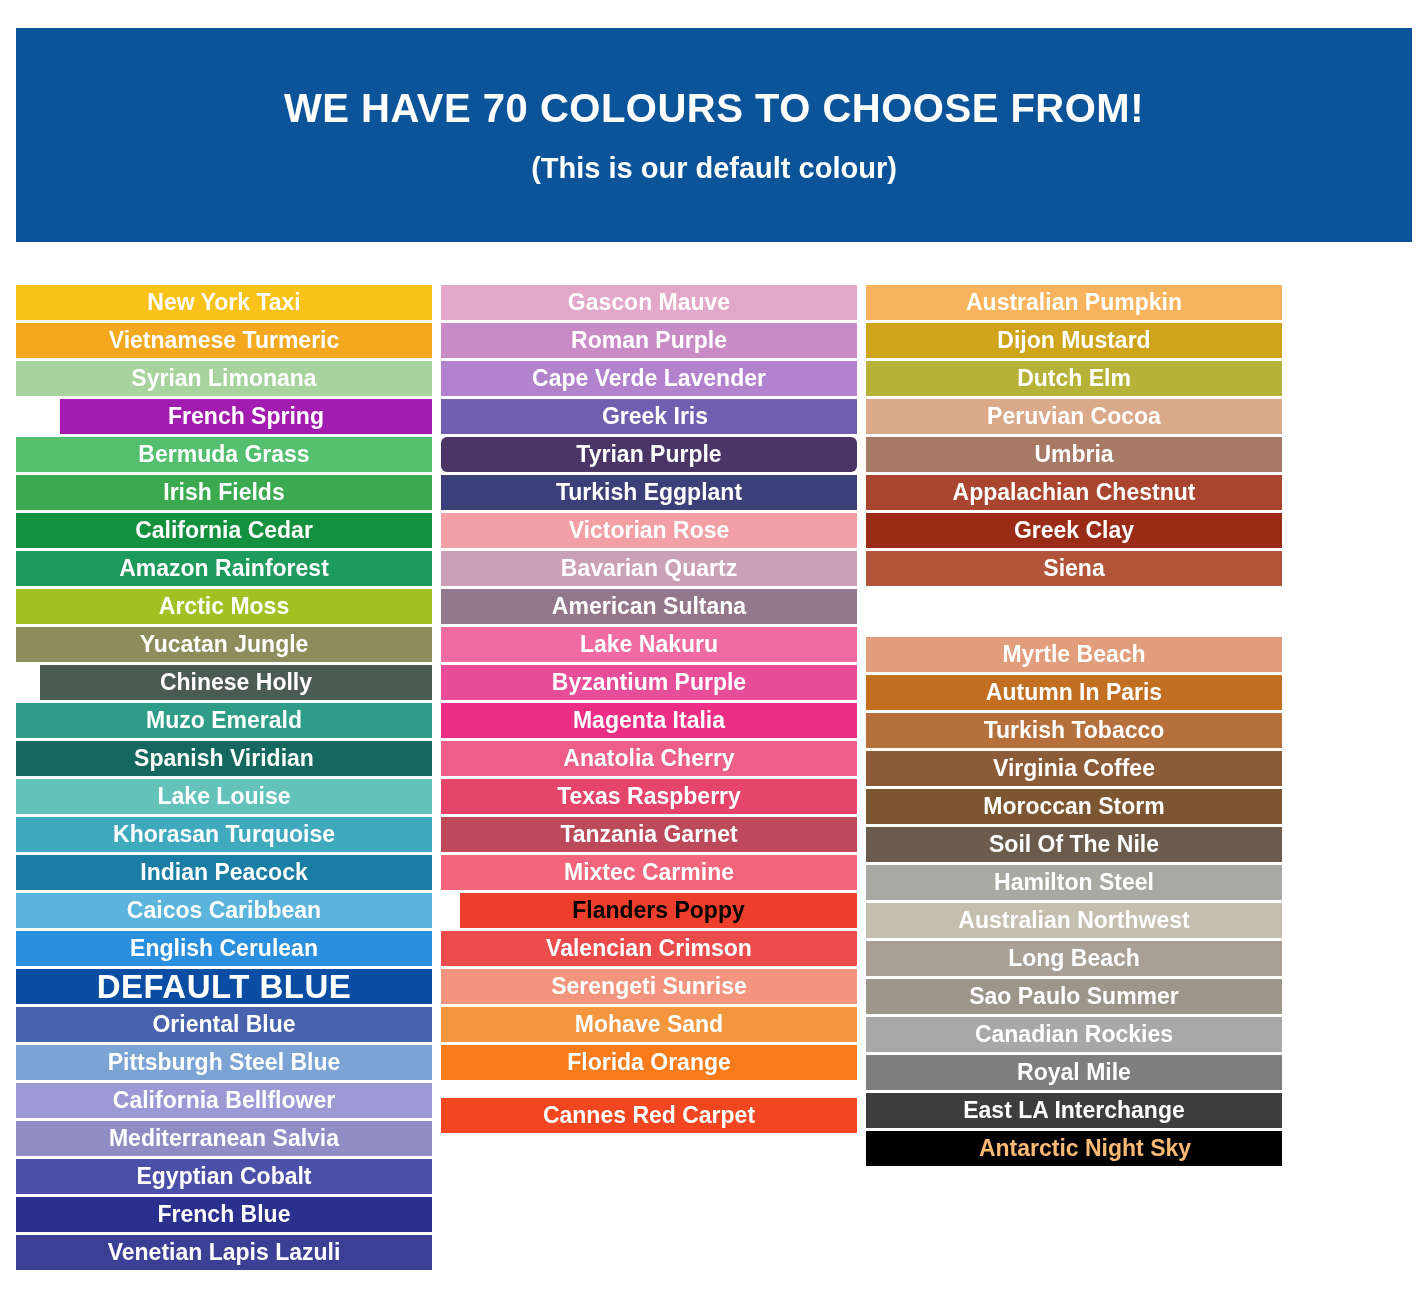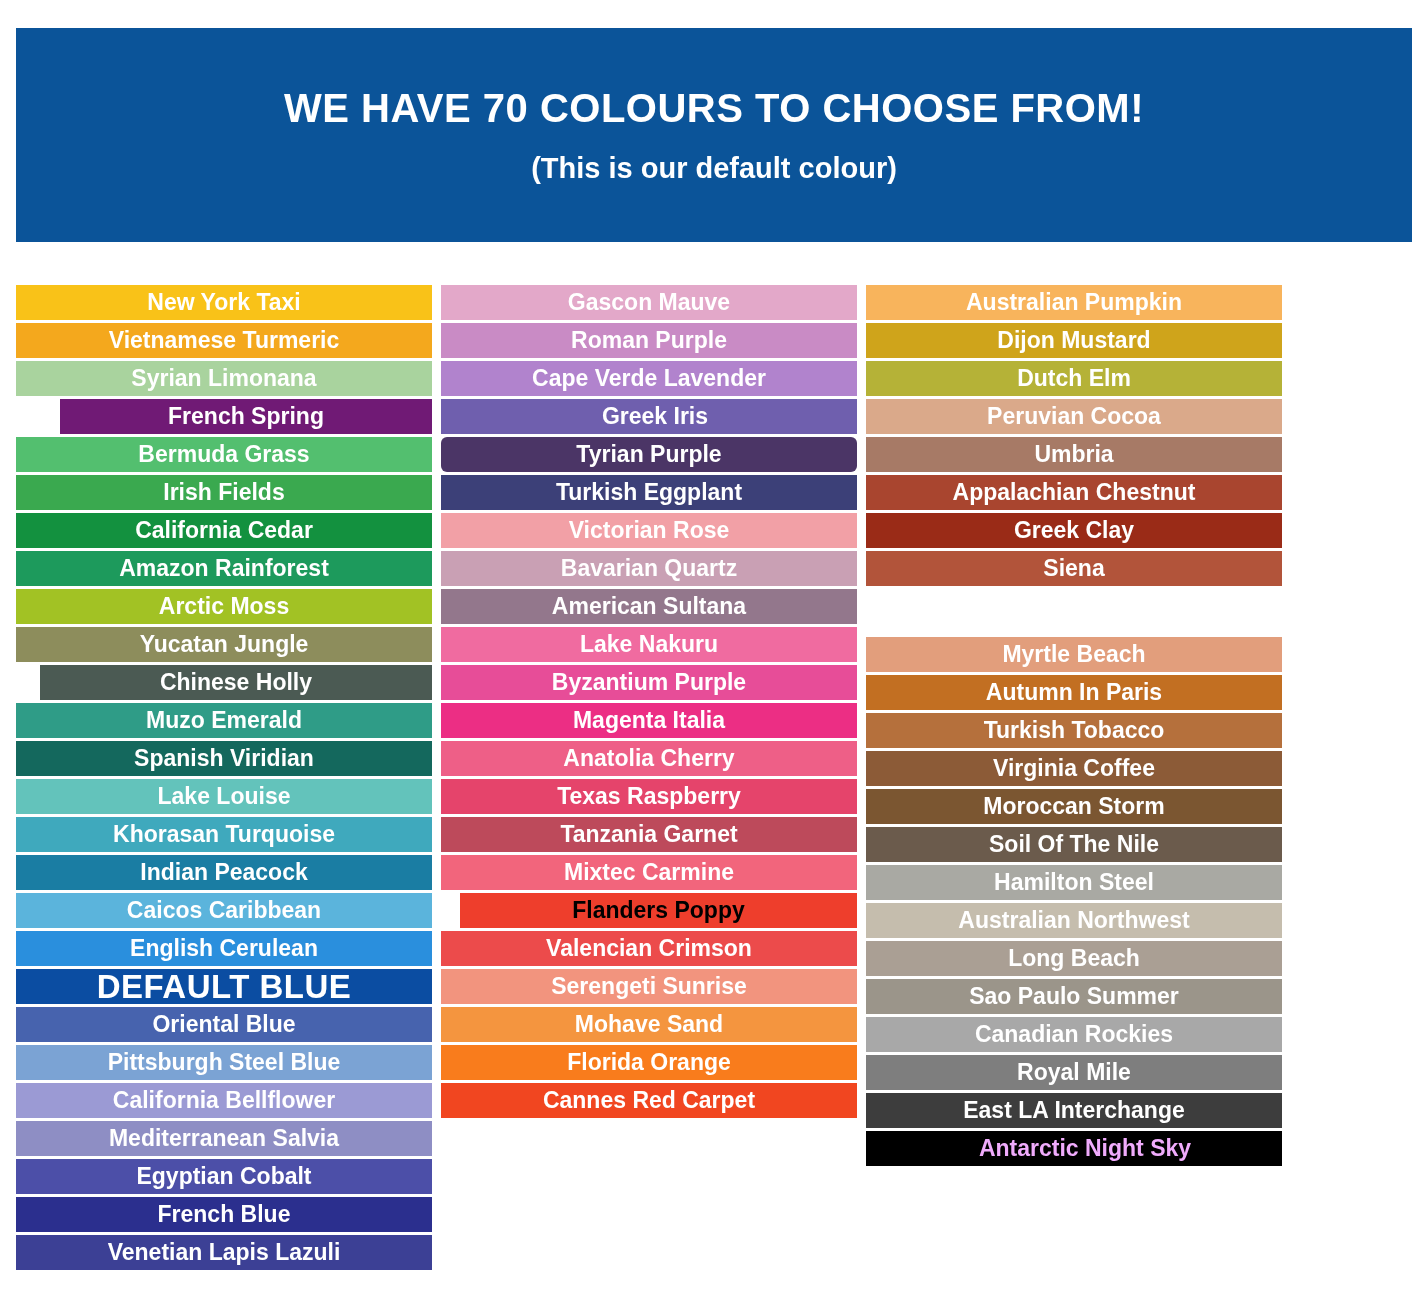--- a/index.html
+++ b/index.html
@@ -85,21 +85,21 @@
   <div class="banner" style="background: rgb(11, 84, 153);">
     <div class="banner-title" style="color: rgb(255, 255, 255);">WE HAVE 70 COLOURS TO CHOOSE FROM!</div>
     <div class="banner-sub" style="color: rgb(255, 255, 255);">(This is our default colour)</div>
   </div>
 
   <div class="columns">
     <div class="col">
         <div class="swatch" style="background: rgb(249, 194, 24); color: rgb(255, 255, 255);">New York Taxi</div>
         <div class="swatch" style="background: rgb(244, 168, 29); color: rgb(255, 255, 255);">Vietnamese Turmeric</div>
         <div class="swatch" style="background: rgb(169, 211, 158); color: rgb(255, 255, 255);">Syrian Limonana</div>
-        <div class="swatch" style="background: #701a75; color: rgb(255, 255, 255); margin-left: 44px;">French Spring</div>
+        <div class="swatch" style="background: #a21caf; color: rgb(255, 255, 255); margin-left: 44px;">French Spring</div>
         <div class="swatch" style="background: rgb(83, 191, 111); color: rgb(255, 255, 255);">Bermuda Grass</div>
         <div class="swatch" style="background: rgb(58, 169, 79); color: rgb(255, 255, 255);">Irish Fields</div>
         <div class="swatch" style="background: rgb(19, 145, 63); color: rgb(255, 255, 255);">California Cedar</div>
         <div class="swatch" style="background: rgb(29, 154, 92); color: rgb(255, 255, 255);">Amazon Rainforest</div>
         <div class="swatch" style="background: rgb(162, 194, 36); color: rgb(255, 255, 255);">Arctic Moss</div>
         <div class="swatch" style="background: rgb(141, 141, 92); color: rgb(255, 255, 255);">Yucatan Jungle</div>
         <div class="swatch" style="background: rgb(75, 90, 83); color: rgb(255, 255, 255); margin-left: 24px;">Chinese Holly</div>
         <div class="swatch" style="background: rgb(47, 156, 135); color: rgb(255, 255, 255);">Muzo Emerald</div>
         <div class="swatch" style="background: rgb(20, 104, 93); color: rgb(255, 255, 255);">Spanish Viridian</div>
         <div class="swatch" style="background: rgb(99, 195, 187); color: rgb(255, 255, 255);">Lake Louise</div>
@@ -131,21 +131,21 @@
         <div class="swatch" style="background: rgb(236, 46, 132); color: rgb(255, 255, 255);">Magenta Italia</div>
         <div class="swatch" style="background: rgb(238, 95, 135); color: rgb(255, 255, 255);">Anatolia Cherry</div>
         <div class="swatch" style="background: rgb(229, 68, 107); color: rgb(255, 255, 255);">Texas Raspberry</div>
         <div class="swatch" style="background: rgb(189, 74, 91); color: rgb(255, 255, 255);">Tanzania Garnet</div>
         <div class="swatch" style="background: rgb(242, 101, 124); color: rgb(255, 255, 255);">Mixtec Carmine</div>
         <div class="swatch" style="background: rgb(238, 62, 44); color: #000000; margin-left: 19px;">Flanders Poppy</div>
         <div class="swatch" style="background: rgb(236, 75, 75); color: rgb(255, 255, 255);">Valencian Crimson</div>
         <div class="swatch" style="background: rgb(242, 148, 126); color: rgb(255, 255, 255);">Serengeti Sunrise</div>
         <div class="swatch" style="background: rgb(244, 149, 63); color: rgb(255, 255, 255);">Mohave Sand</div>
         <div class="swatch" style="background: rgb(249, 124, 28); color: rgb(255, 255, 255);">Florida Orange</div>
-        <div class="swatch" style="background: rgb(241, 70, 32); color: rgb(255, 255, 255);">Cannes Red Carpet</div>
+        <div class="swatch" style="background: rgb(241, 70, 32); color: rgb(255, 255, 255); margin-top: 15px;">Cannes Red Carpet</div>
       </div>
     <div class="col">
         <div class="swatch" style="background: rgb(248, 180, 92); color: rgb(255, 255, 255);">Australian Pumpkin</div>
         <div class="swatch" style="background: rgb(207, 164, 27); color: rgb(255, 255, 255);">Dijon Mustard</div>
         <div class="swatch" style="background: rgb(181, 178, 55); color: rgb(255, 255, 255);">Dutch Elm</div>
         <div class="swatch" style="background: rgb(218, 169, 138); color: rgb(255, 255, 255);">Peruvian Cocoa</div>
         <div class="swatch" style="background: rgb(167, 122, 102); color: rgb(255, 255, 255);">Umbria</div>
         <div class="swatch" style="background: rgb(169, 69, 47); color: rgb(255, 255, 255);">Appalachian Chestnut</div>
         <div class="swatch" style="background: rgb(154, 43, 23); color: rgb(255, 255, 255);">Greek Clay</div>
         <div class="swatch" style="background: rgb(178, 84, 58); color: rgb(255, 255, 255);">Siena</div>
@@ -155,17 +155,17 @@
         <div class="swatch" style="background: rgb(140, 91, 55); color: rgb(255, 255, 255);">Virginia Coffee</div>
         <div class="swatch" style="background: rgb(123, 86, 49); color: rgb(255, 255, 255);">Moroccan Storm</div>
         <div class="swatch" style="background: rgb(107, 91, 76); color: rgb(255, 255, 255);">Soil Of The Nile</div>
         <div class="swatch" style="background: rgb(169, 169, 163); color: rgb(255, 255, 255);">Hamilton Steel</div>
         <div class="swatch" style="background: rgb(197, 189, 173); color: rgb(255, 255, 255);">Australian Northwest</div>
         <div class="swatch" style="background: rgb(170, 159, 148); color: rgb(255, 255, 255);">Long Beach</div>
         <div class="swatch" style="background: rgb(155, 149, 138); color: rgb(255, 255, 255);">Sao Paulo Summer</div>
         <div class="swatch" style="background: rgb(168, 168, 168); color: rgb(255, 255, 255);">Canadian Rockies</div>
         <div class="swatch" style="background: rgb(126, 126, 126); color: rgb(255, 255, 255);">Royal Mile</div>
         <div class="swatch" style="background: rgb(61, 61, 61); color: rgb(255, 255, 255);">East LA Interchange</div>
-        <div class="swatch" style="background: rgb(0, 0, 0); color: #f0abfc; padding-left: 22px;">Antarctic Night Sky</div>
+        <div class="swatch" style="background: rgb(0, 0, 0); color: #fdba74; padding-left: 22px;">Antarctic Night Sky</div>
       </div>
   </div>
 
 </div>
 
 </body></html>

